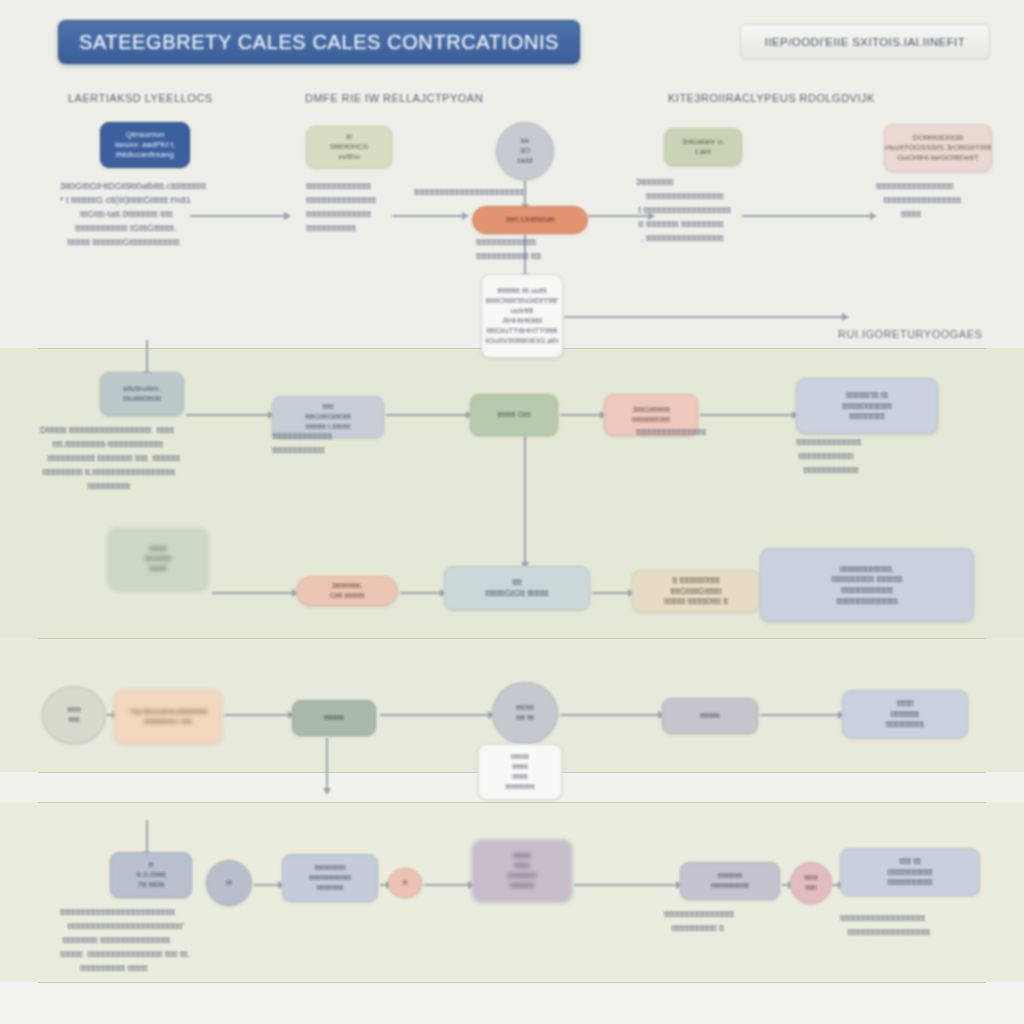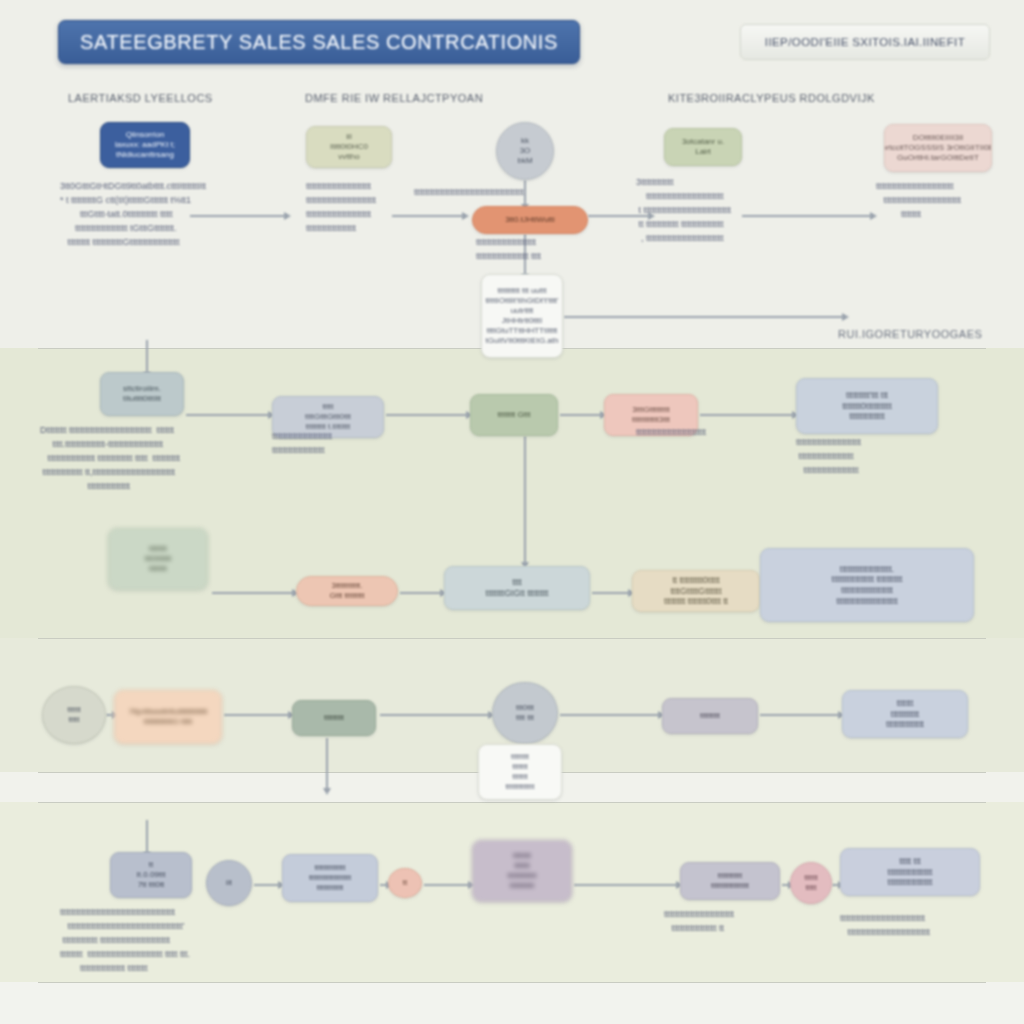--- a/index.html
+++ b/index.html
@@ -156,21 +156,21 @@
       <div class="hline" style="left: 424px; top: 884px; width: 46px;"></div>
       <div class="arrow" style="left: 676px; top: 881px;"></div>
       <div class="hline" style="left: 574px; top: 884px; width: 104px;"></div>
       <div class="arrow" style="left: 788px; top: 881px;"></div>
       <div class="hline" style="left: 782px; top: 884px; width: 8px;"></div>
       <div class="arrow" style="left: 838px; top: 881px;"></div>
       <div class="hline" style="left: 832px; top: 884px; width: 8px;"></div>
     </div>
 
   <div class="title-bar">
-    <span>SATEEGBRETY SALES SALES CONTRCATIONIS</span>
+    <span>SATEEGBRETY CALES CALES CONTRCATIONIS</span>
   </div>
 
   <div class="badge">
     <span>IIEP/OODI'EIIE SXITOIS.IAI.IINEFIT</span>
   </div>
 
   <div id="colheads-layer">
       <div class="colhead" style="left: 68px; top: 92px;">LAERTIAKSD LYEELLOCS</div>
       <div class="colhead" style="left: 305px; top: 92px;">DMFE RIE IW RELLAJCTPYOAN</div>
       <div class="colhead" style="left: 668px; top: 92px;">KITE3ROIIRACLYPEUS RDOLGDVIJK</div>

